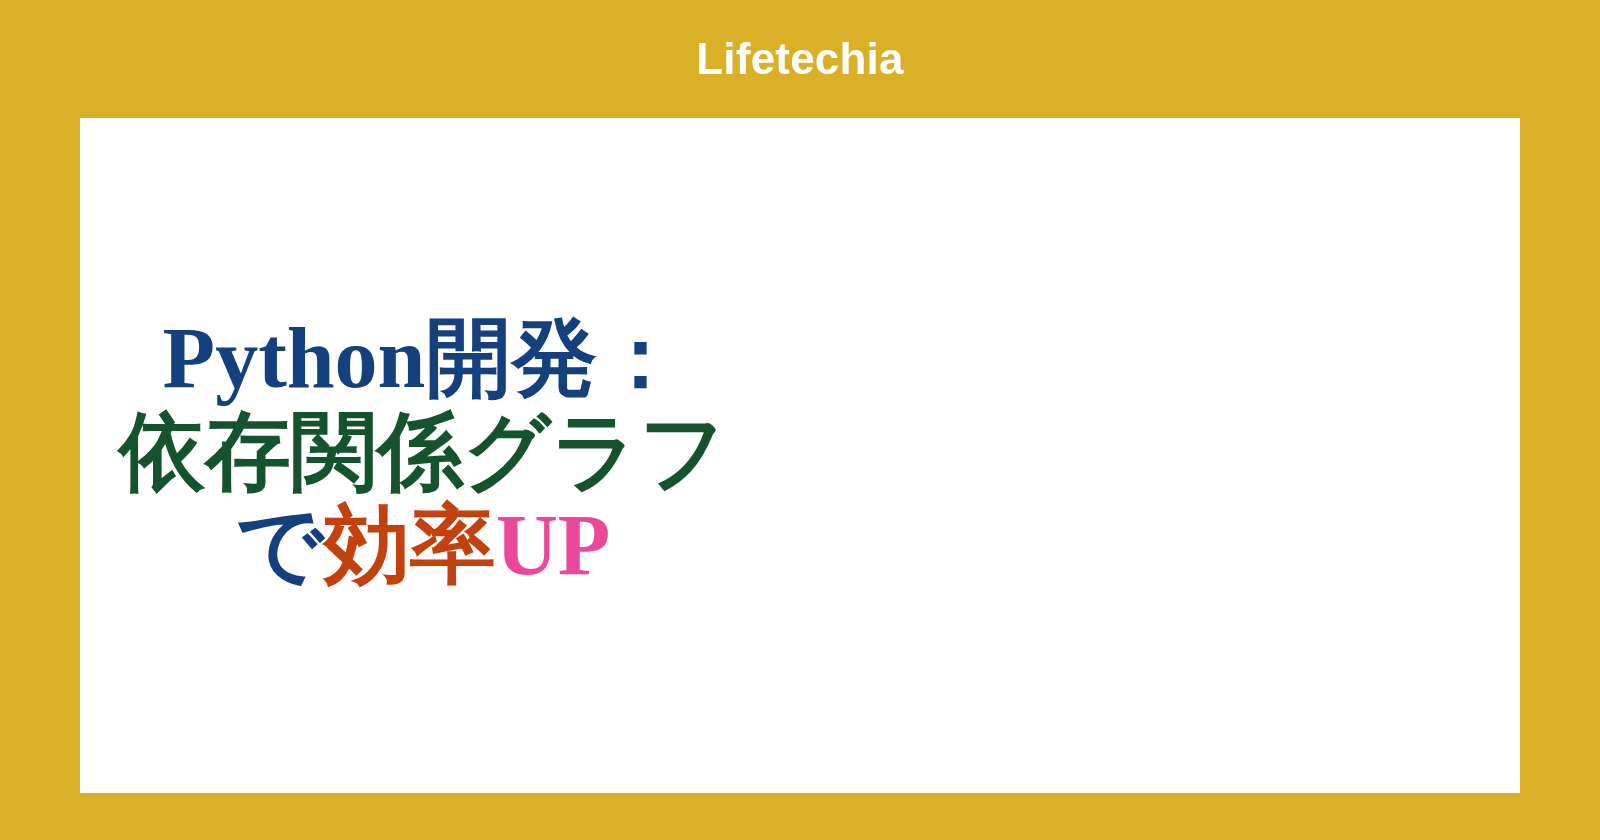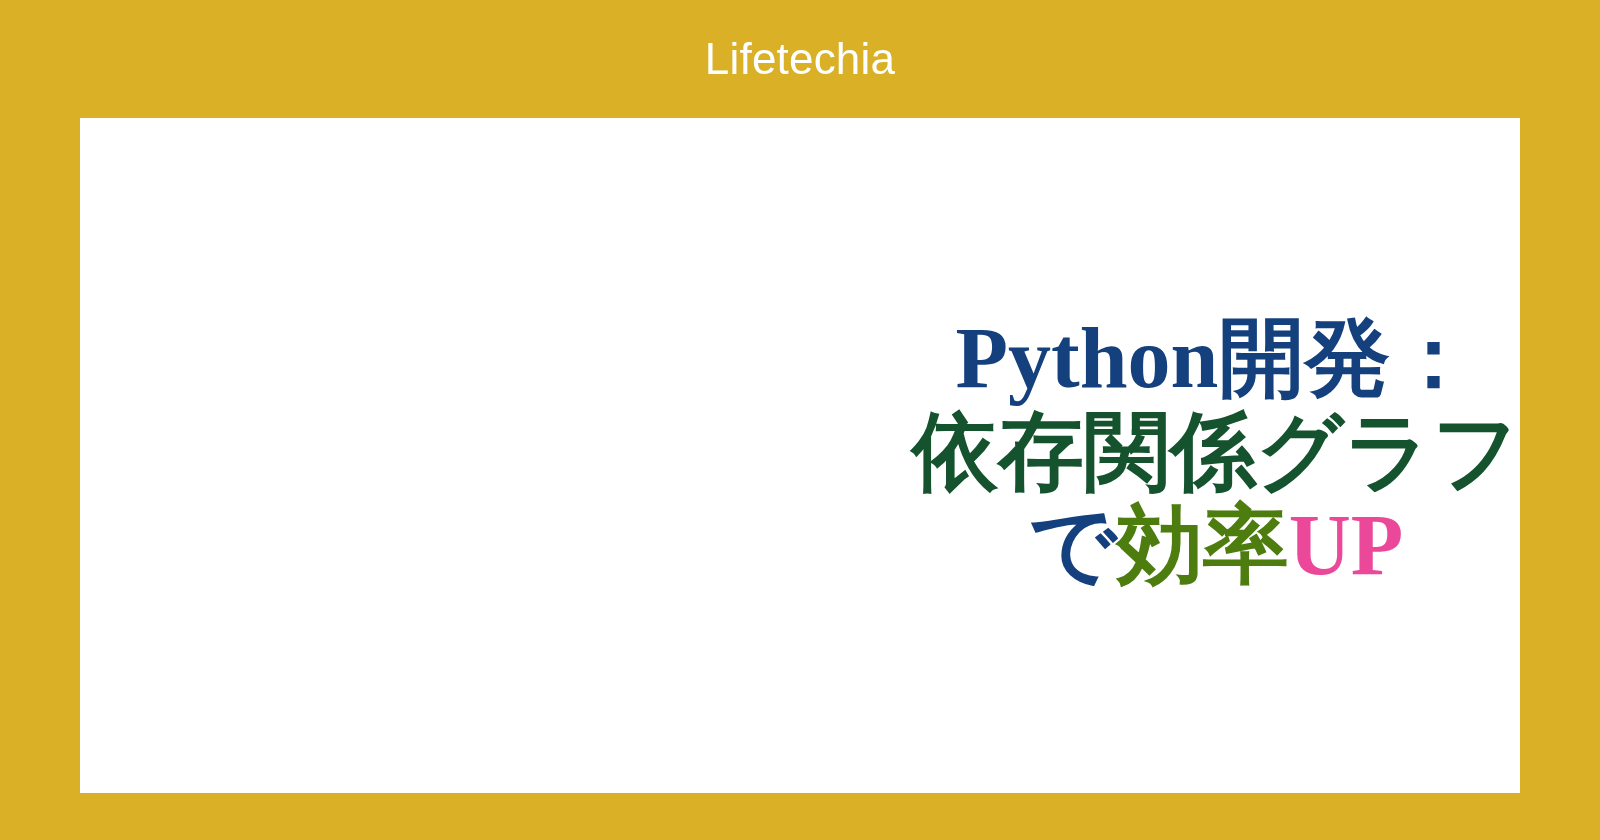--- a/index.html
+++ b/index.html
@@ -29,38 +29,38 @@
     top: 0;
     width: 1440px;
     height: 118px;
     display: flex;
     align-items: center;
     justify-content: center;
   }
   .brand-title {
     color: #FFFFFF;
     font-family: "Liberation Sans", sans-serif;
-    font-weight: normal;
+    font-weight: bold;
     font-size: 44px;
     line-height: 1;
     letter-spacing: 0.2px;
     white-space: nowrap;
   }
 
   
   .card {
     position: absolute;
     left: 80px;
     top: 118px;
     width: 1440px;
     height: 675px;
     background: #FFFFFF;
     display: flex;
     align-items: center;
-    justify-content: flex-end;
+    justify-content: flex-start;
     box-sizing: border-box;
     padding-left: 39px;
   }
 
   .title-block {
     text-align: center;
     font-family: "Liberation Serif", "DejaVu Serif", serif;
     font-weight: bold;
     font-size: 86px;
     line-height: 1.09;
@@ -90,19 +90,19 @@
 
       <span class="title-line">
         <span class="seg-navy" style="color: rgb(20, 64, 125);">Python開発：</span>
       </span>
 
       <span class="title-line">
         <span class="seg-orange" style="color: #14532d;">依存関係グラフ</span>
       </span>
 
       <span class="title-line">
-        <span class="seg-navy" style="color: rgb(20, 64, 125);">で</span><span class="seg-orange" style="color: #4d7c0f;">効率</span><span class="seg-navy" style="color: #ec4899;">UP</span>
+        <span class="seg-navy" style="color: rgb(20, 64, 125);">で</span><span class="seg-orange" style="color: #c2410c;">効率</span><span class="seg-navy" style="color: #ec4899;">UP</span>
       </span>
 
     </div>
   </div>
 
 </div>
 
 </body></html>

